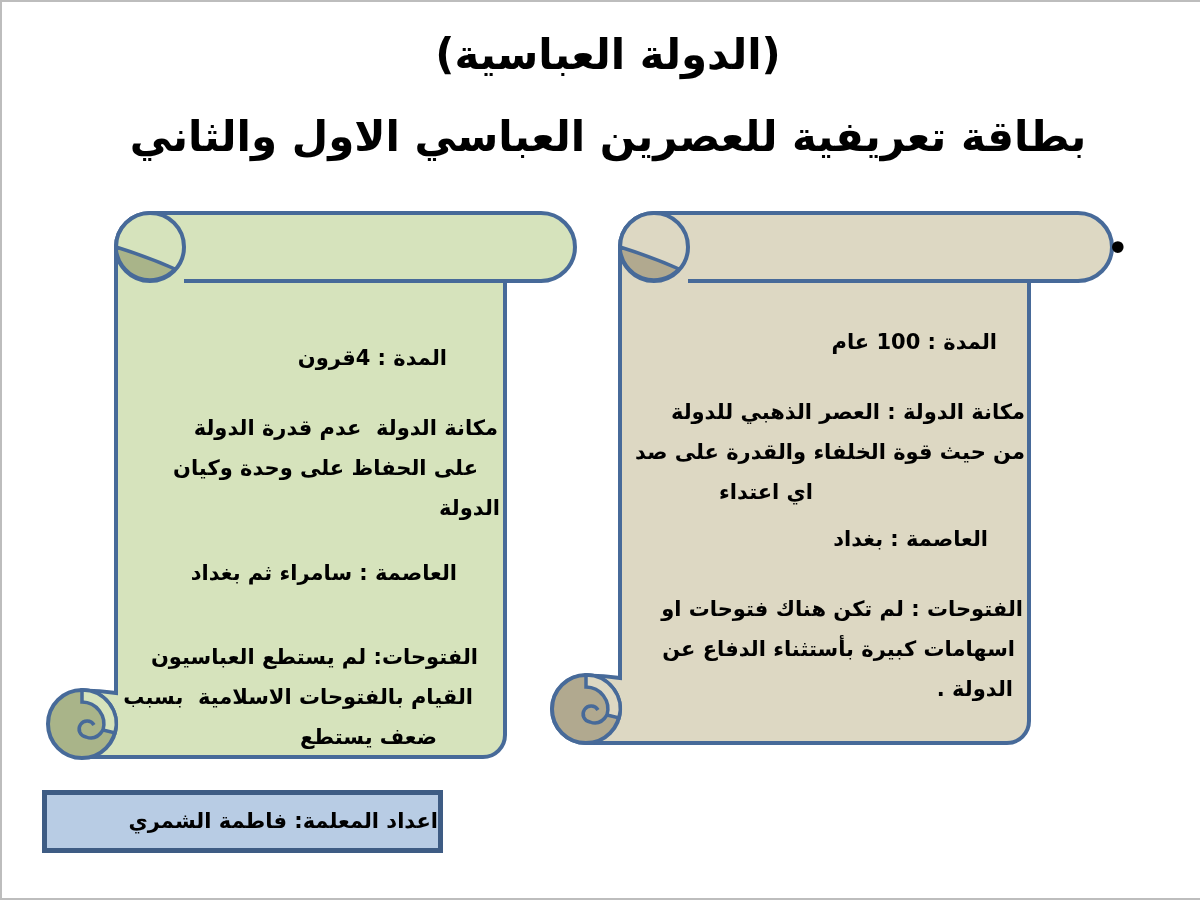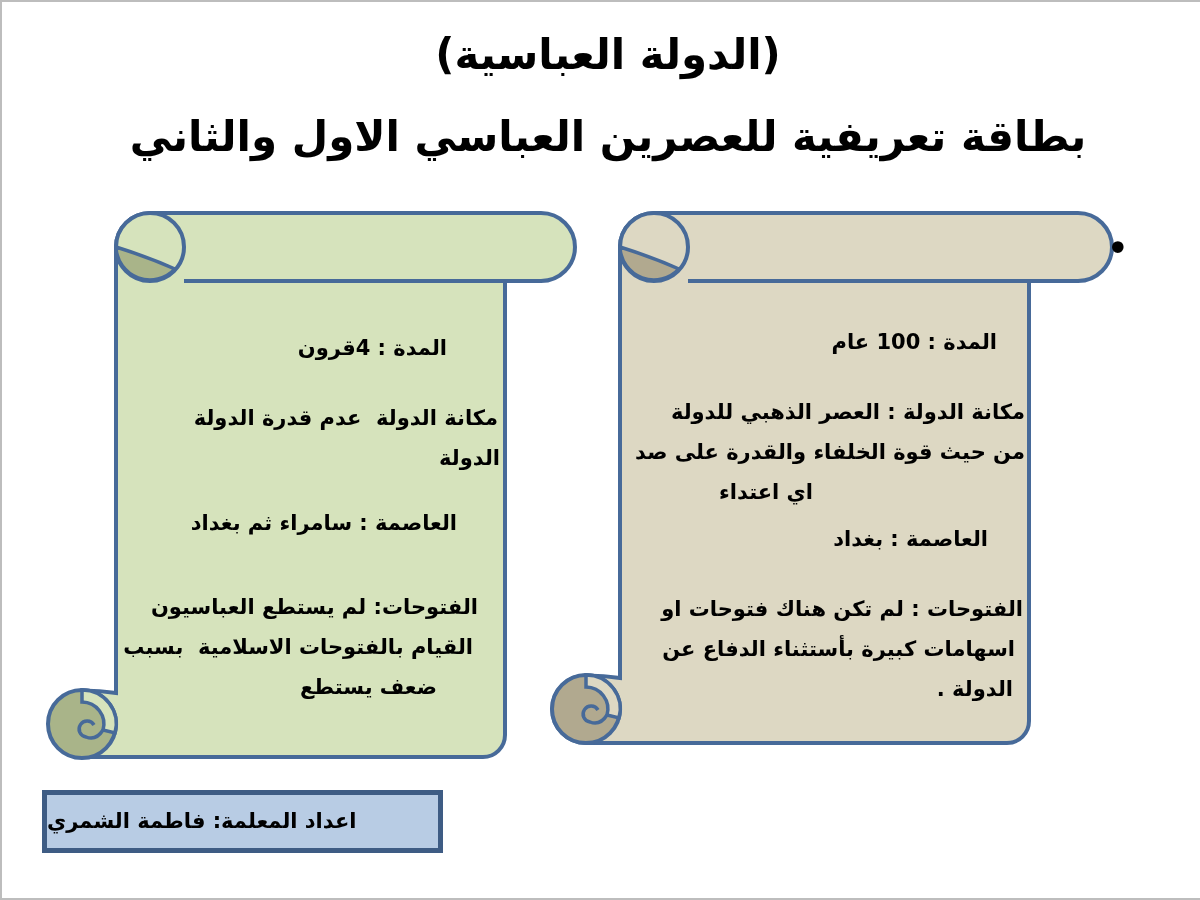--- a/index.html
+++ b/index.html
@@ -30,36 +30,36 @@
   .fill-tan{fill:var(--tan-fill,#ddd8c3);}
   .fill-tan-dark{fill:var(--tan-dark,#b1a98f);}
   .scroll-text{
     position:absolute;direction:rtl;
     font-weight:bold;font-size:21px;
   }
   .scroll-text .line{
     height:40px;line-height:40px;
     text-align:right;white-space:pre;
   }
-  .left-text{left:130px;top:328px;width:370px;}
+  .left-text{left:130px;top:338px;width:370px;}
   .right-text{left:640px;top:322px;width:385px;}
   .mt21{margin-top:25px;}
   .mt23{margin-top:7px;}
   .mt30{margin-top:30px;}
   .mt36{margin-top:44px;}
   .bullet{
     position:absolute;left:1106px;top:228px;width:30px;height:40px;
     line-height:40px;font-size:40px;text-align:left;color:#000;
   }
   .footer-box{
     position:absolute;left:42px;top:790px;width:401px;height:63px;
     box-sizing:border-box;
     background:var(--footer-fill,#b8cce4);
     border:5px solid var(--footer-border,#3e5c84);
-    text-align:left;direction:rtl;
+    text-align:right;direction:rtl;
     font-weight:bold;font-size:21px;line-height:52px;
   }
 </style>
 </head>
 <body>
 
 <div class="slide">
 
   <div class="title" dir="rtl">
     <div>(الدولة العباسية)</div>
@@ -89,20 +89,21 @@
       <path class="fill-tan stroke w35" d="M 586,675 A 34 34 0 0 1 619,718 L 607,715 A 22 22 0 0 0 586,687 Z"></path>
       <path class="stroke w35" d="M 607,715 Q 600,726 590,722 A 8 8 0 1 1 598,710"></path>
     </g>
   </svg>
 
   <div class="bullet">•</div>
 
   <div class="scroll-text left-text" dir="rtl">
     <div class="line" style="padding-right:53px">المدة : 4قرون</div>
     <div class="line mt30" style="padding-right:2px">مكانة الدولة  عدم قدرة الدولة</div>
+    <div class="line" style="padding-right:22px">على الحفاظ على وحدة وكيان</div>
     <div class="line" style="padding-right:0px">الدولة</div>
     <div class="line mt21" style="padding-right:43px">العاصمة : سامراء ثم بغداد</div>
     <div class="line mt36" style="padding-right:22px">الفتوحات: لم يستطع العباسيون</div>
     <div class="line" style="padding-right:27px">القيام بالفتوحات الاسلامية  بسبب</div>
     <div class="line" style="padding-right:63px">ضعف يستطع</div>
   </div>
 
   <div class="scroll-text right-text" dir="rtl">
     <div class="line" style="padding-right:28px">المدة : 100 عام</div>
     <div class="line mt30" style="padding-right:0px">مكانة الدولة : العصر الذهبي للدولة</div>

